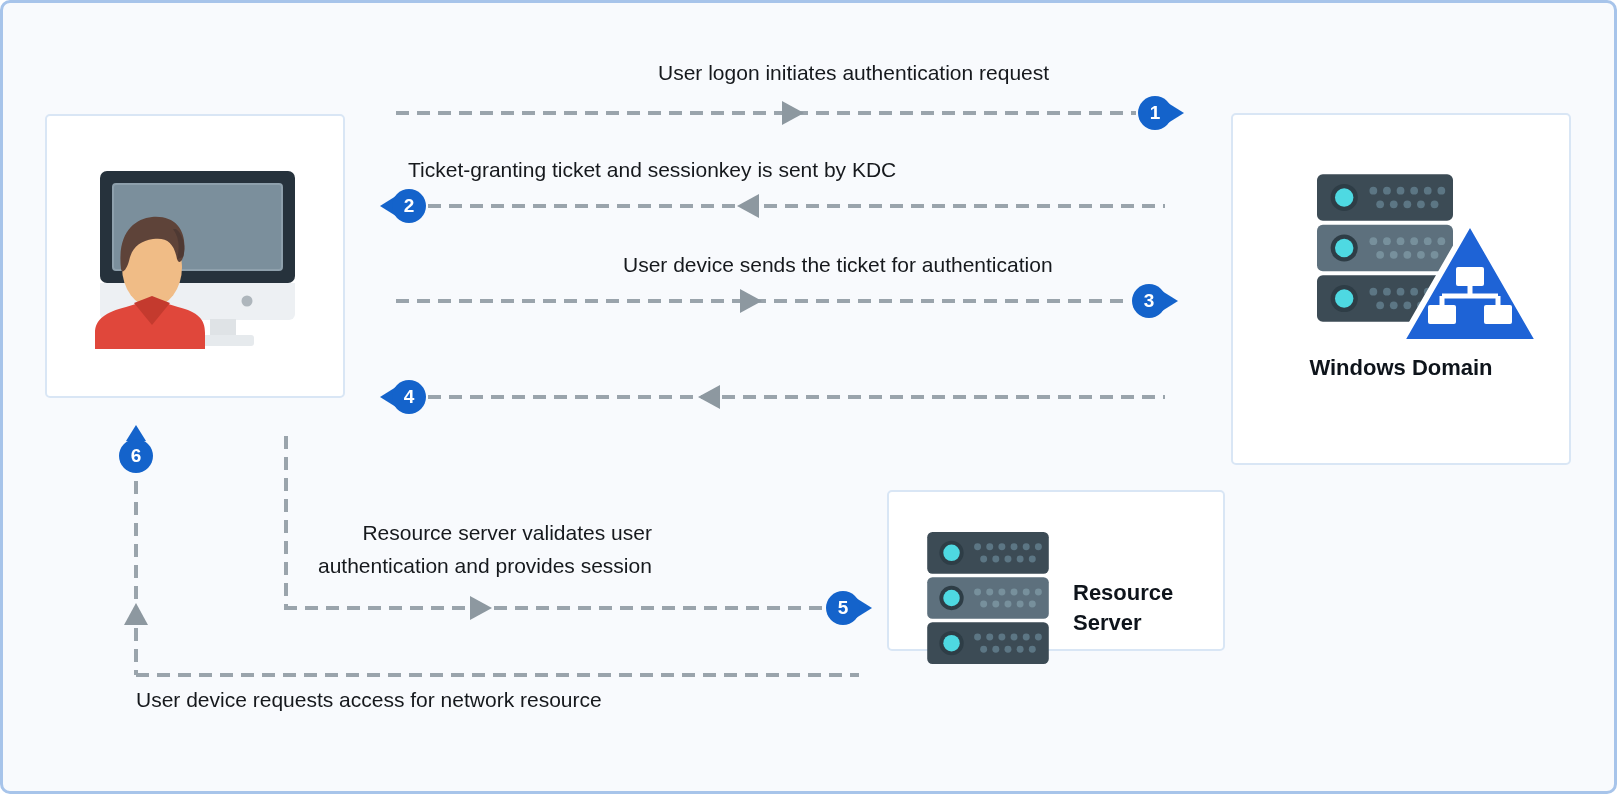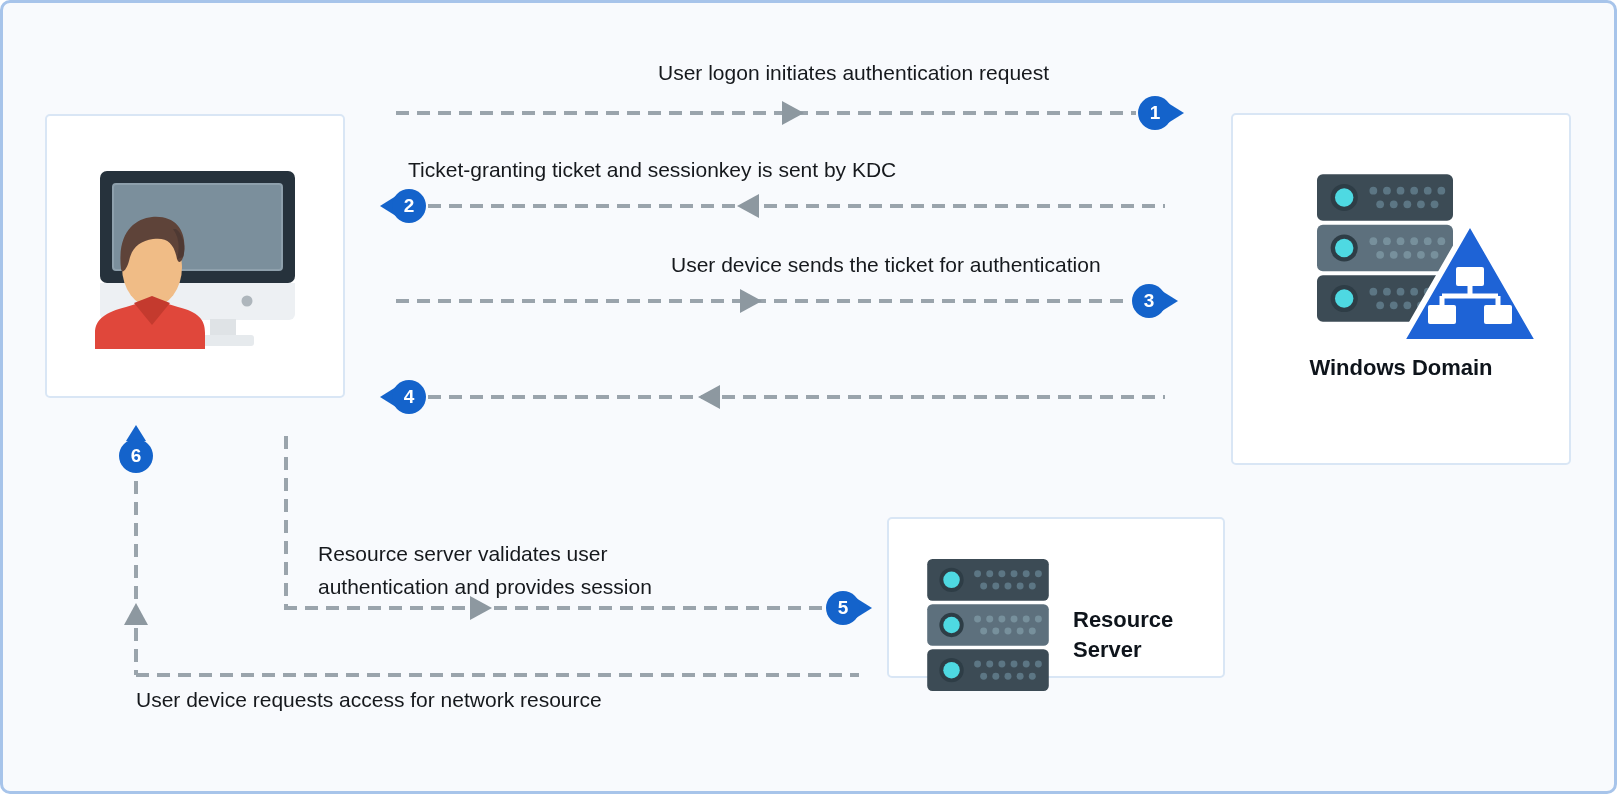--- a/index.html
+++ b/index.html
@@ -160,21 +160,21 @@
         <rect x="61" y="52" width="28" height="19" rx="2"></rect>
         <rect x="33" y="90" width="28" height="19" rx="2"></rect>
         <rect x="89" y="90" width="28" height="19" rx="2"></rect>
       </g>
     </svg>
     <div class="entity-label center" style="left:0;top:238px;width:100%;">
       <div>Windows Domain</div>
     </div>
   </div>
 
-  <div class="card" style="left:884px;top:514px;width:338px;height:161px;">
+  <div class="card" style="left:884px;top:487px;width:338px;height:161px;">
     <svg class="icon-abs" style="left:38px;top:40px;" width="122" height="132" viewBox="0 0 140 152">
       <rect x="0" y="0" width="140" height="48" rx="6" fill="#3C4B55"></rect>
       <rect x="0" y="52" width="140" height="48" rx="6" fill="#5D707D"></rect>
       <rect x="0" y="104" width="140" height="48" rx="6" fill="#3C4B55"></rect>
       <g>
         <circle cx="28" cy="24" r="14" fill="#2E3D46"></circle>
           <circle cx="28" cy="24" r="9.5" fill="#4ED9E2"></circle>
         <circle cx="28" cy="76" r="14" fill="#2E3D46"></circle>
           <circle cx="28" cy="76" r="9.5" fill="#4ED9E2"></circle>
         <circle cx="28" cy="128" r="14" fill="#2E3D46"></circle>
@@ -231,32 +231,32 @@
   <div class="mid-arrow-right" style="left:779px;top:98px;"></div>
   <div class="tip-right" style="left:1165px;top:100px;"></div>
   <div class="badge" style="left:1135px;top:93px;">1</div>
 
   <div class="step-label" style="left:405px;top:147px;margin-top:7px;">Ticket-granting ticket and sessionkey is sent by KDC</div>
   <div class="hline" style="left:425px;top:201px;width:737px;"></div>
   <div class="mid-arrow-left" style="left:734px;top:191px;"></div>
   <div class="tip-left" style="left:377px;top:193px;"></div>
   <div class="badge" style="left:389px;top:186px;">2</div>
 
-  <div class="step-label" style="left:620px;top:249px;margin-left:48px;">User device sends the ticket for authentication</div>
+  <div class="step-label" style="left:620px;top:249px;">User device sends the ticket for authentication</div>
   <div class="hline" style="left:393px;top:296px;width:734px;"></div>
   <div class="mid-arrow-right" style="left:737px;top:286px;"></div>
   <div class="tip-right" style="left:1159px;top:288px;"></div>
   <div class="badge" style="left:1129px;top:281px;">3</div>
 
   <div class="hline" style="left:425px;top:392px;width:737px;"></div>
   <div class="mid-arrow-left" style="left:695px;top:382px;"></div>
   <div class="tip-left" style="left:377px;top:384px;"></div>
   <div class="badge" style="left:389px;top:377px;">4</div>
 
-  <div class="step-label multi" style="left:315px;top:534px;">
+  <div class="step-label multi" style="left:315px;top:513px;text-align:right;">
     <div>Resource server validates user</div>
     <div>authentication and provides session</div>
   </div>
   <div class="vline" style="left:281px;top:433px;height:172px;"></div>
   <div class="hline" style="left:281px;top:603px;width:540px;"></div>
   <div class="mid-arrow-right" style="left:467px;top:593px;"></div>
   <div class="tip-right" style="left:853px;top:595px;"></div>
   <div class="badge" style="left:823px;top:588px;">5</div>
 
   <div class="step-label" style="left:133px;top:684px;">User device requests access for network resource</div>

